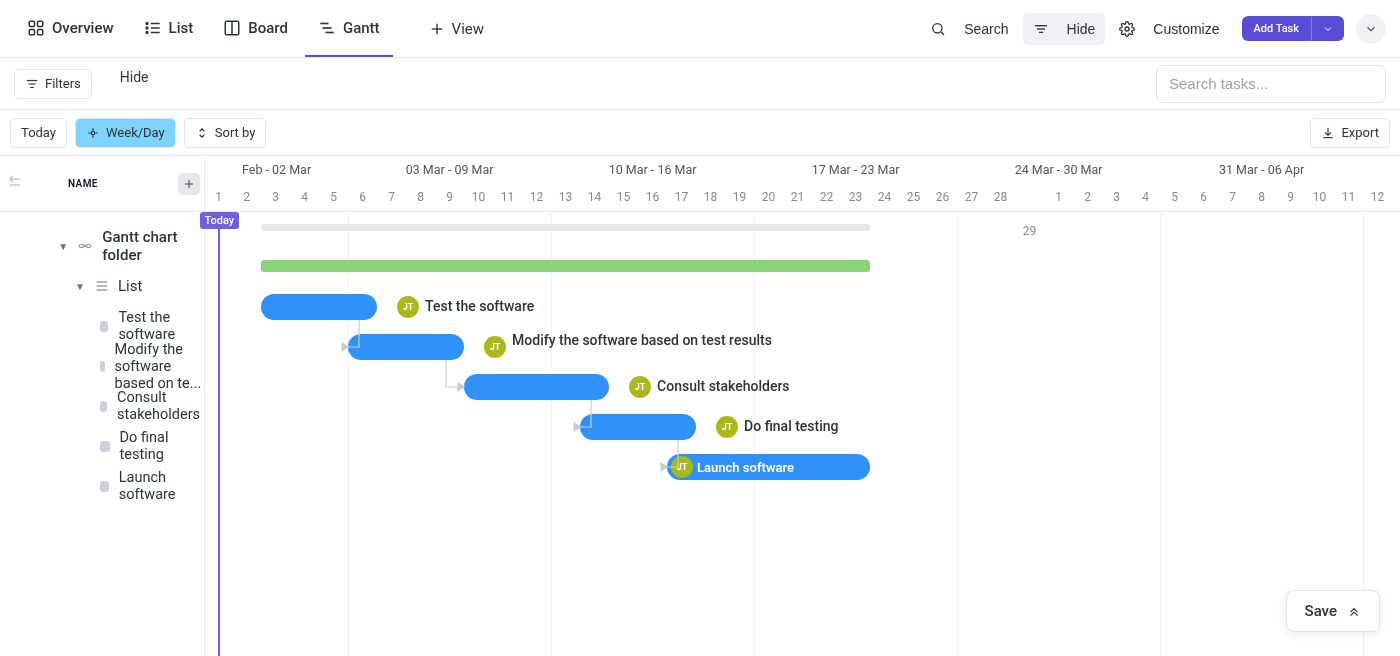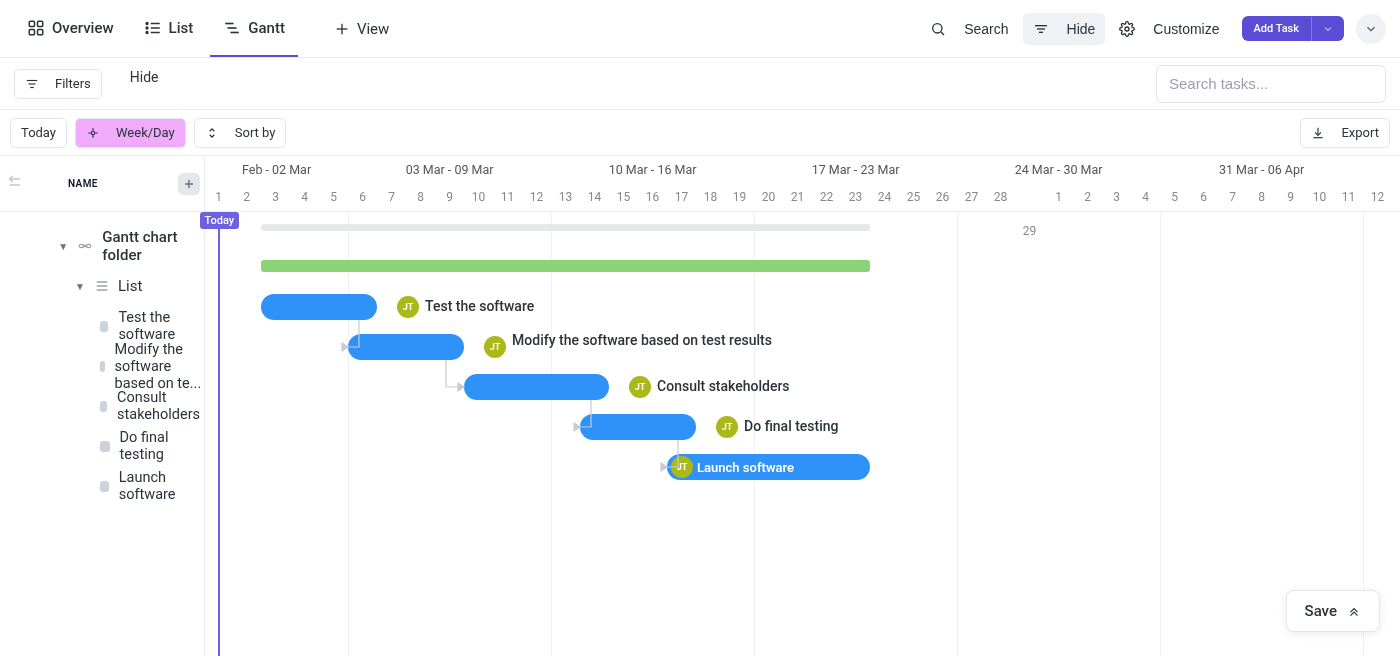--- a/index.html
+++ b/index.html
@@ -13,21 +13,21 @@
 .tool-btn { display: flex; align-items: center; gap: 18px; height: 32px; padding: 0 10px; cursor: pointer; border-radius: 5px; font-size: 14px; color: #2b343b; background: transparent; border: none; }
 .tool-btn.filled { background: #eff1f5; }
 .tool-btn svg { width: 16px; height: 16px; }
 .add-task { display: flex; align-items: center; background: #5a4cd4; color: #fff; border-radius: 6px; overflow: hidden; }
 .add-task-main { padding: 6px 12px; font-size: 11px; font-weight: 500; cursor: pointer; }
 .add-task-drop { padding: 6px 10px; border-left: 1px solid rgba(255,255,255,.25); cursor: pointer; display: flex; align-items: center; }
 .circle-btn { width: 30px; height: 30px; border-radius: 15px; background: #eff1f5; display: flex; align-items: center; justify-content: center; cursor: pointer; margin-left: 8px; }
 
 .subbar { display: flex; align-items: center; justify-content: space-between; height: 52px; border-bottom: 1px solid #e9ebf0; padding: 0 14px; }
 .subbar-left { display: flex; align-items: center; gap: 18px; }
-.outline-btn { display:flex; align-items:center; gap:16px; height:30px; padding: 0 10px; border:1px solid #e3e5ea; border-radius:5px; cursor:pointer; font-size: 13px; }
+.outline-btn { display:flex; align-items:center; gap:6px; height:30px; padding: 0 10px; border:1px solid #e3e5ea; border-radius:5px; cursor:pointer; font-size: 13px; }
 .ghost-btn { height:30px; padding:0 10px; cursor:pointer; font-size:14px; color:#333; }
 .search-box { height: 38px; width: 230px; border:1px solid #e3e5ea; border-radius:6px; padding:0 12px; font-size: 15px; }
 .search-box::placeholder { color:#99a0ad; }
 
 .optbar { display: flex; align-items: center; justify-content: space-between; height: 46px; border-bottom: 1px solid #e9ebf0; padding: 0 10px; }
 .optbar-left { display: flex; align-items: center; gap: 8px; }
 
 .main { display:flex; height: calc(656px - 58px - 52px - 46px); position: relative; overflow: visible; }
 .side { width: 424px; border-right: 1px solid #e9ebf0; }
 .side-head { height: 56px; border-bottom: 1px solid #e9ebf0; display:flex; align-items:center; padding-left:68px; position:relative; justify-content: space-between; padding-right: 4px; }
@@ -86,20 +86,27 @@
       <svg viewBox="0 0 24 24" fill="none" stroke="currentColor" stroke-width="2">
           <circle cx="4" cy="6" r="1.2" fill="currentColor"></circle>
           <circle cx="4" cy="12" r="1.2" fill="currentColor"></circle>
           <circle cx="4" cy="18" r="1.2" fill="currentColor"></circle>
           <line x1="9" y1="6" x2="21" y2="6"></line>
           <line x1="9" y1="12" x2="21" y2="12"></line>
           <line x1="9" y1="18" x2="21" y2="18"></line>
         </svg>
       <span>List</span>
     </div>
+    <div class="tab">
+      <svg viewBox="0 0 24 24" fill="none" stroke="currentColor" stroke-width="2">
+          <rect x="3" y="3" width="18" height="18" rx="2"></rect>
+          <line x1="12" y1="3" x2="12" y2="21"></line>
+        </svg>
+      <span>Board</span>
+    </div>
     <div class="tab active">
       <svg viewBox="0 0 24 24" fill="none" stroke="currentColor" stroke-width="2.2">
           <line x1="3" y1="6" x2="14" y2="6"></line>
           <line x1="6" y1="12" x2="18" y2="12"></line>
           <line x1="10" y1="18" x2="21" y2="18"></line>
         </svg>
       <span>Gantt</span>
     </div>
     <div class="view-btn">
       <svg width="16" height="16" viewBox="0 0 24 24" fill="none" stroke="currentColor" stroke-width="2">
@@ -161,21 +168,21 @@
     <div class="ghost-btn"><span>Hide</span></div>
   </div>
   <input class="search-box" placeholder="Search tasks..." style="">
 </div>
 
 <div class="optbar">
   <div class="optbar-left">
     <div class="outline-btn">
         <span>Today</span>
       </div>
-    <div class="outline-btn filled" style="background:#f0abfc">
+    <div class="outline-btn filled" style="background:#7dd3fc">
       <svg width="14" height="14" viewBox="0 0 24 24" fill="none" stroke="currentColor" stroke-width="2">
           <path d="M12 4v4M12 16v4M4 12h4M16 12h4"></path>
           <circle cx="12" cy="12" r="3"></circle>
         </svg>
       <span>Week/Day</span>
     </div>
     <div class="outline-btn">
       <svg width="14" height="14" viewBox="0 0 24 24" fill="none" stroke="currentColor" stroke-width="2">
           <polyline points="8 9 12 5 16 9"></polyline>
           <polyline points="8 15 12 19 16 15"></polyline>

